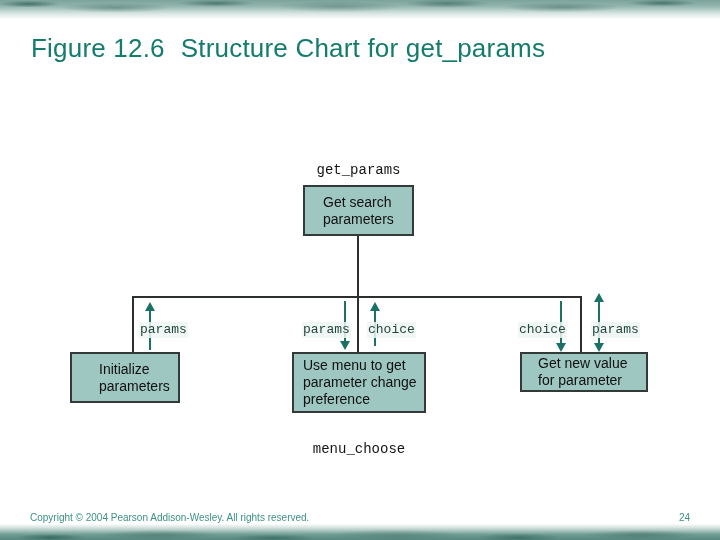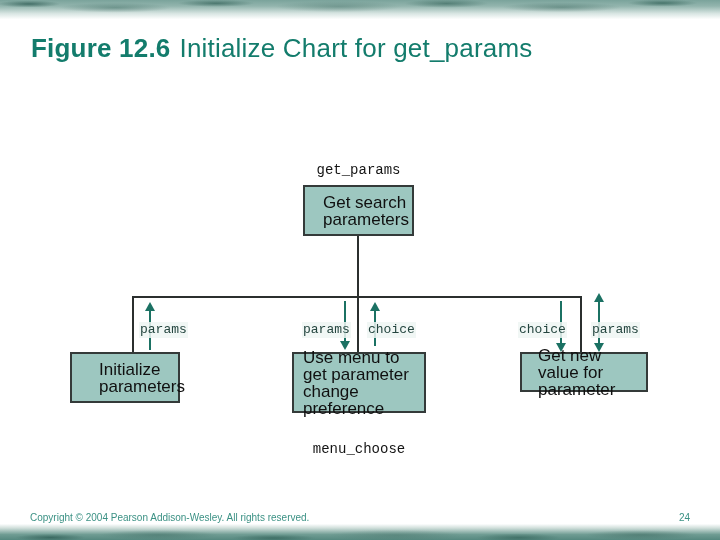--- a/index.html
+++ b/index.html
@@ -34,26 +34,26 @@
       radial-gradient(80px 7px at 89% 70%, rgba(58,102,93,.5), transparent 70%),
       linear-gradient(0deg, #55887f 0%, #6f9c93 32%, #cfdeda 70%, #ffffff 95%);
   }
 
   
   .title {
     position:absolute; left:31px; top:33px; margin:0;
     font-size:26px; font-weight:400; color:#137c6c; letter-spacing:0.2px;
     white-space:nowrap;
   }
-  .title-bold { font-weight:700; margin-right:9px;text-align:right; }
+  .title-bold { font-weight:400; margin-right:16px;text-align:right; }
 
   
   .module-box {
     position:absolute; background:#9dc7c0; border:2px solid #343a39;
-    color:#101010; font-size:17px; line-height:17px;
+    color:#101010; font-size:14px; line-height:17px;
     display:flex; align-items:center; box-sizing:border-box;
   }
   .root-box  { left:303px; top:185px; width:111px; height:51px; padding-left:18px; }
   .box-left  { left:70px;  top:352px; width:110px; height:51px; padding-left:27px; }
   .box-mid   { left:292px; top:352px; width:134px; height:61px; padding-left:9px;  }
   .box-right { left:520px; top:352px; width:128px; height:40px; padding-left:16px; }
 
   
   .mono-label {
     position:absolute; font-family:"Liberation Mono","DejaVu Sans Mono",monospace;
@@ -104,21 +104,21 @@
   .footer-page { position:absolute; right:30px; top:512px; font-size:10px; color:#3b9184; }
 </style>
 </head>
 <body>
 
 <div class="slide">
 
   <div class="band band-top"></div>
   <div class="band band-bottom"></div>
 
-  <h1 class="title"><span class="title-bold">Figure 12.6</span><span class="title-rest">Initialize Chart for get_params</span></h1>
+  <h1 class="title"><span class="title-bold">Figure 12.6</span><span class="title-rest">Structure Chart for get_params</span></h1>
 
   <div>
 
     <div class="mono-label root-label">get_params</div>
     <div class="module-box root-box">
         <span>Get search parameters</span>
       </div>
 
     <div class="line stem"></div>
     <div class="line hbar"></div>

